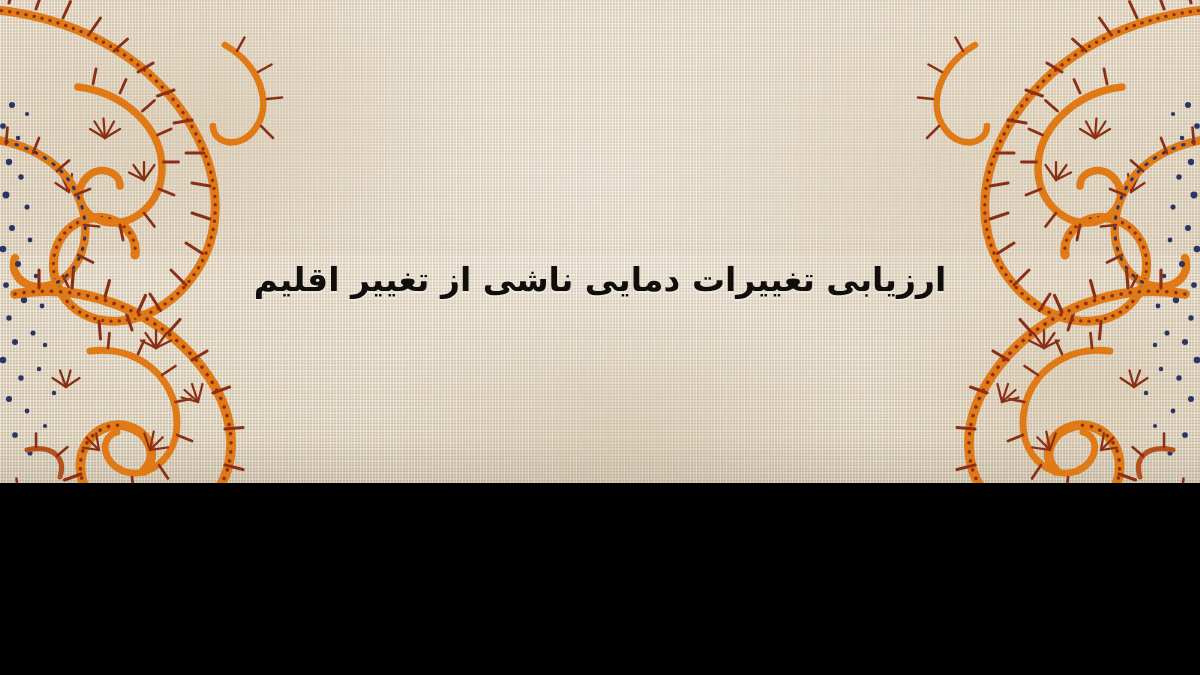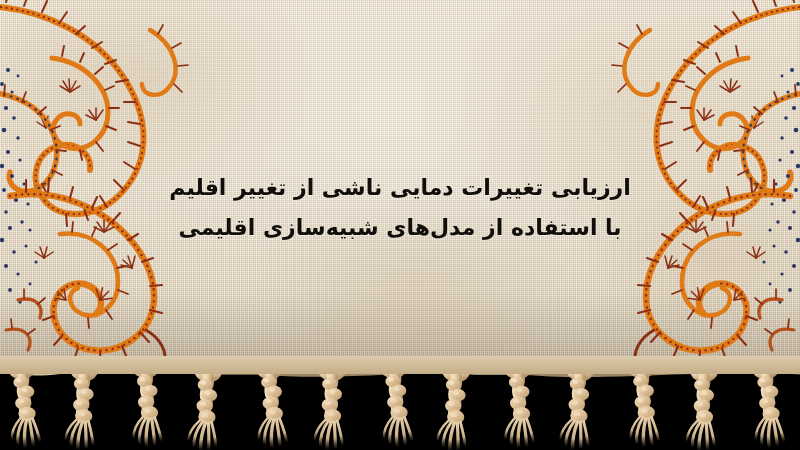--- a/index.html
+++ b/index.html
@@ -4,21 +4,21 @@
 <title>Presentation Title Slide</title>
 <style>
   html,body{margin:0;padding:0;}
   body{
     width:800px;height:450px;overflow:hidden;
     background:#000;
     font-family:"DejaVu Sans","Liberation Sans",sans-serif;
   }
   #slide{
     position:relative;
-    width:800px;height:450px;
+    width:800px;height:322px;
     overflow:hidden;
     background:#0ea5e9;
   }
 
   
   .black-backdrop{
     position:absolute;left:0;top:330px;width:800px;height:120px;
     background:#000000;
     z-index:1;
   }
@@ -505,21 +505,20 @@
           <line x1="172" y1="48" x2="181" y2="43"></line>
           <line x1="178" y1="66" x2="188" y2="65"></line>
           <line x1="174" y1="84" x2="182" y2="92"></line>
         </g>
       </g>
     </svg>
   </div>
 
   <div class="title-block">
     <span class="title-line">ارزیابی تغییرات دمایی ناشی از تغییر اقلیم</span>
-    <span class="title-line">با استفاده از مدل‌های شبیه‌سازی اقلیمی</span>
   </div>
 
   <div class="fringe">
     <div class="fringe-band"></div>
     <svg width="800" height="94" viewBox="0 0 800 94" xmlns="http://www.w3.org/2000/svg">
       <defs>
         <linearGradient id="knotg" x1="0" y1="0" x2="1" y2="1">
           <stop offset="0%" stop-color="#f0dcba"></stop>
           <stop offset="48%" stop-color="#dfc199"></stop>
           <stop offset="100%" stop-color="#b9996f"></stop>

